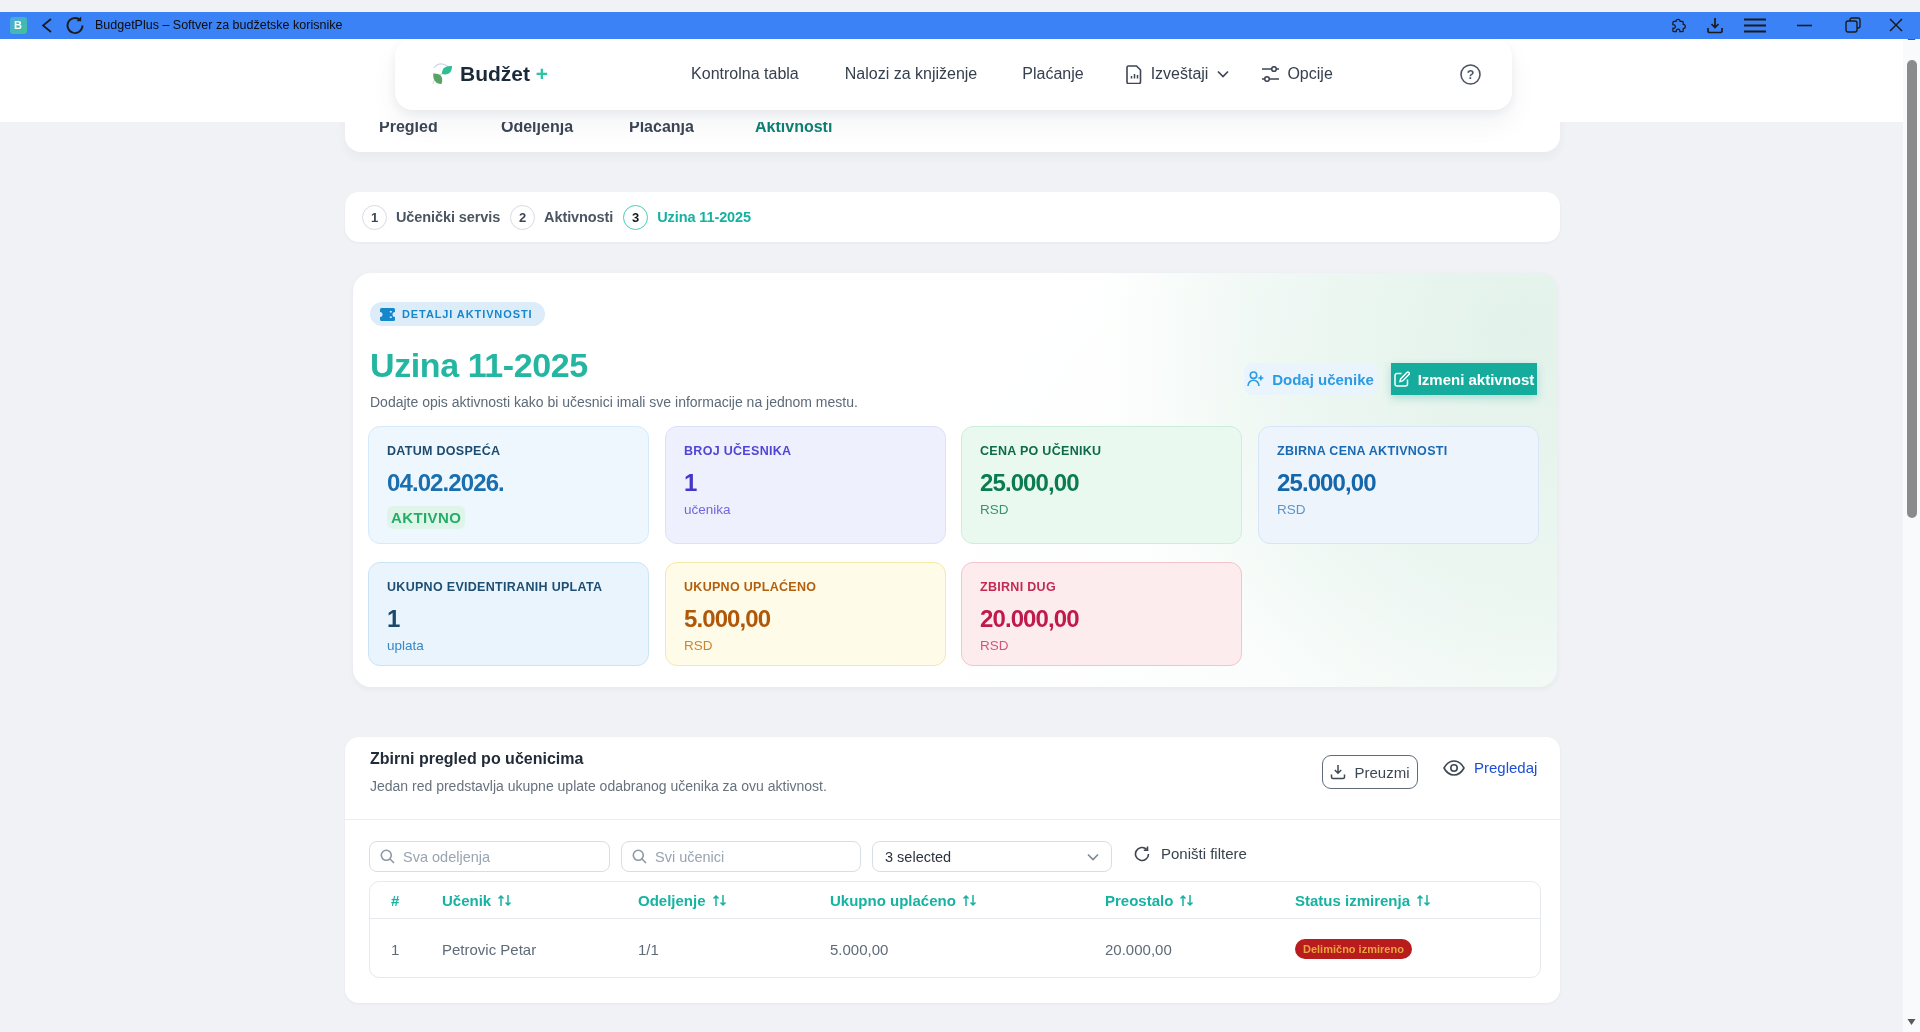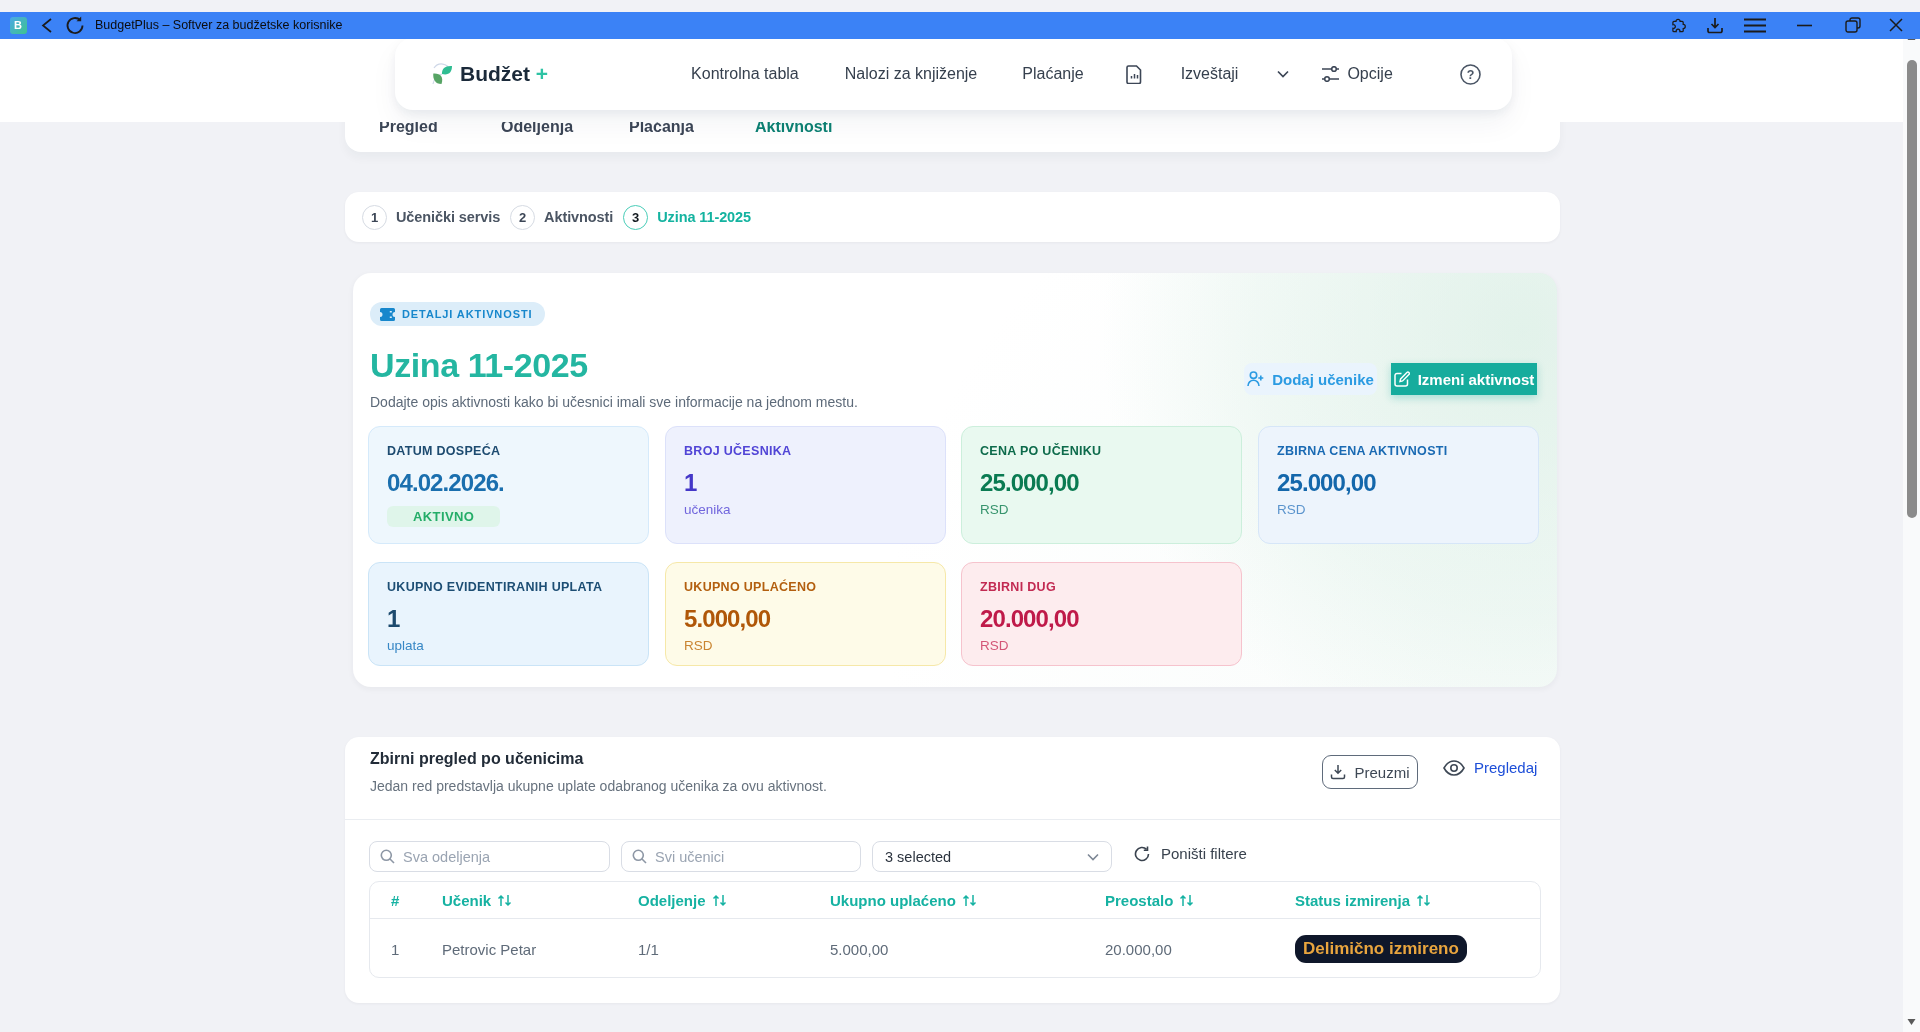--- a/index.html
+++ b/index.html
@@ -59,21 +59,21 @@
 
 .stat { position:absolute; width:281px; border-radius:12px; padding:17px 18px 0 18px; }
 .stat .lbl { font-size:12.5px; font-weight:700; letter-spacing:.3px; }
 .stat .val { font-size:24px; font-weight:800; margin-top:11px; letter-spacing:-.9px; }
 .stat .sub { font-size:13.5px; margin-top:5px; }
 .row1 { top:153px; height:118px; }
 .row2 { top:289px; height:104px; }
 .c1 { left:15px; } .c2 { left:312px; } .c3 { left:608px; } .c4 { left:905px; }
 #s1 { background:#eef7fd; border:1px solid #d5eafb; }
 #s1 .lbl{ color:#1d4b70;} #s1 .val{ color:#1a6fae;}
-#s1 .pill { display:inline-block; margin-top:9px; padding:3px 26px; border-radius:6px; background:#dff5ea; color:#24ad68; font-size:13px; font-weight:700; letter-spacing:.4px;}
+#s1 .pill { display:inline-block; margin-top:9px; padding:3px 4px; border-radius:6px; background:#dff5ea; color:#24ad68; font-size:15px; font-weight:700; letter-spacing:.4px;}
 #s2 { background:#eef1fd; border:1px solid #dce1fa; }
 #s2 .lbl{ color:#5145d6;} #s2 .val{ color:#4437c8;} #s2 .sub{ color:#7166dd;}
 #s3 { background:#e9f9f0; border:1px solid #ccefdc; }
 #s3 .lbl{ color:#0d6b4b;} #s3 .val{ color:#0a7b52;} #s3 .sub{ color:#37946d;}
 #s4 { background:#edf4fc; border:1px solid #d6e6f8; }
 #s4 .lbl{ color:#1a6ab3;} #s4 .val{ color:#1467ab;} #s4 .sub{ color:#5b94cd;}
 #s5 { background:#e9f4fd; border:1px solid #cae4f7; }
 #s5 .lbl{ color:#1d4e74;} #s5 .val{ color:#1c4a6e;} #s5 .sub{ color:#3787c5;}
 #s6 { background:#fefbe8; border:1px solid #f6e8a8; }
 #s6 .lbl{ color:#b35f0f;} #s6 .val{ color:#b05708;} #s6 .sub{ color:#ca8531;}
@@ -98,21 +98,21 @@
   display:flex; align-items:center; padding:0 12px; font-size:14.5px; color:#2b333e; }
 #fsel .chev { margin-left:auto; }
 #freset { position:absolute; left:789px; top:108px; display:flex; align-items:center; font-size:15px; color:#39424e; }
 #freset svg { margin-right:10px; }
 
 #tbl { position:absolute; left:24px; top:144px; width:1172px; height:97px; border:1px solid #e6e9ee; border-radius:10px; }
 .th { position:absolute; top:0; height:36px; display:flex; align-items:center; font-size:15px; font-weight:600; color:#16b2a2; }
 .th svg { margin-left:6px; }
 #tblhline { position:absolute; left:0; top:36px; width:1170px; height:1px; background:#e6e9ee; }
 .td { position:absolute; top:37px; height:60px; display:flex; align-items:center; font-size:15px; color:#5f6b79; }
-#statusbadge { padding:4px 8px; border-radius:11px; background:#0f172a; color:#e9a53e; font-size:17px; font-weight:600; }
+#statusbadge { padding:4px 8px; border-radius:11px; background:#b91c1c; color:#e9a53e; font-size:11px; font-weight:600; }
 
 
 #sbar { position:absolute; top:0; right:0; width:17px; height:1005px; background:#f9fafb; z-index:10; }
 #sbar .thumb { position:absolute; left:3.5px; top:33px; width:10px; height:458px; border-radius:5px; background:#8b8b8b; }
 </style>
 </head>
 <body>
 
 <div id="titlebar">
   <div class="appicon"></div>
@@ -185,21 +185,21 @@
       <path d="M3 5 a9 9 0 0 1 16 2" fill="none" stroke="#cfd8e8" stroke-width="1.2"></path>
       <path d="M2 21 a13 13 0 0 1 9 -10" fill="none" stroke="#cfd8e8" stroke-width="1.2"></path>
       <path d="M11 11 C10.5 5.5 14.5 2.5 21 3 C21 9.5 17.5 12.5 11 11 Z" fill="#2fbd92"></path>
       <path d="M10.5 21 C4 21 1.8 16 2.3 10.5 C9.5 10 12.8 14 10.5 21 Z" fill="#57a465"></path>
     </svg>
     <div style="margin-left:7px; font-size:21px; font-weight:800; color:#1b2a3a;">Budžet <span style="color:#2ec3a4;">+</span></div>
     <div class="navlinks" style="margin-left:143px;">
       <div class="nl">Kontrolna tabla</div>
       <div class="nl" style="margin-left:46px;">Nalozi za knjiženje</div>
       <div class="nl" style="margin-left:45px;">Plaćanje</div>
-      <div style="display:flex;align-items:center;margin-left:42px;gap:30px;">
+      <div style="display:flex;align-items:center;margin-left:42px;">
         <svg width="17" height="19" viewBox="0 0 17 19">
             <path d="M2.5 1 h8 l4 4 v12 a1.5 1.5 0 0 1 -1.5 1.5 h-10.5 a1.5 1.5 0 0 1 -1.5 -1.5 v-14.5 a1.5 1.5 0 0 1 1.5 -1.5 z" fill="none" stroke="#3c4656" stroke-width="1.6"></path>
             <path d="M5.5 13.5 v-2.5 M8.5 13.5 v-4.5 M11.5 13.5 v-3.5" stroke="#3c4656" stroke-width="1.5"></path>
           </svg>
         <span class="nl" style="margin-left:8px;">Izveštaji</span>
         <svg style="margin-left:9px" width="12" height="8" viewBox="0 0 12 8">
             <path d="M1 1.5 L6 6.5 L11 1.5" fill="none" stroke="#3c4656" stroke-width="1.7"></path>
           </svg>
       </div>
       <div style="display:flex;align-items:center;margin-left:33px;">

